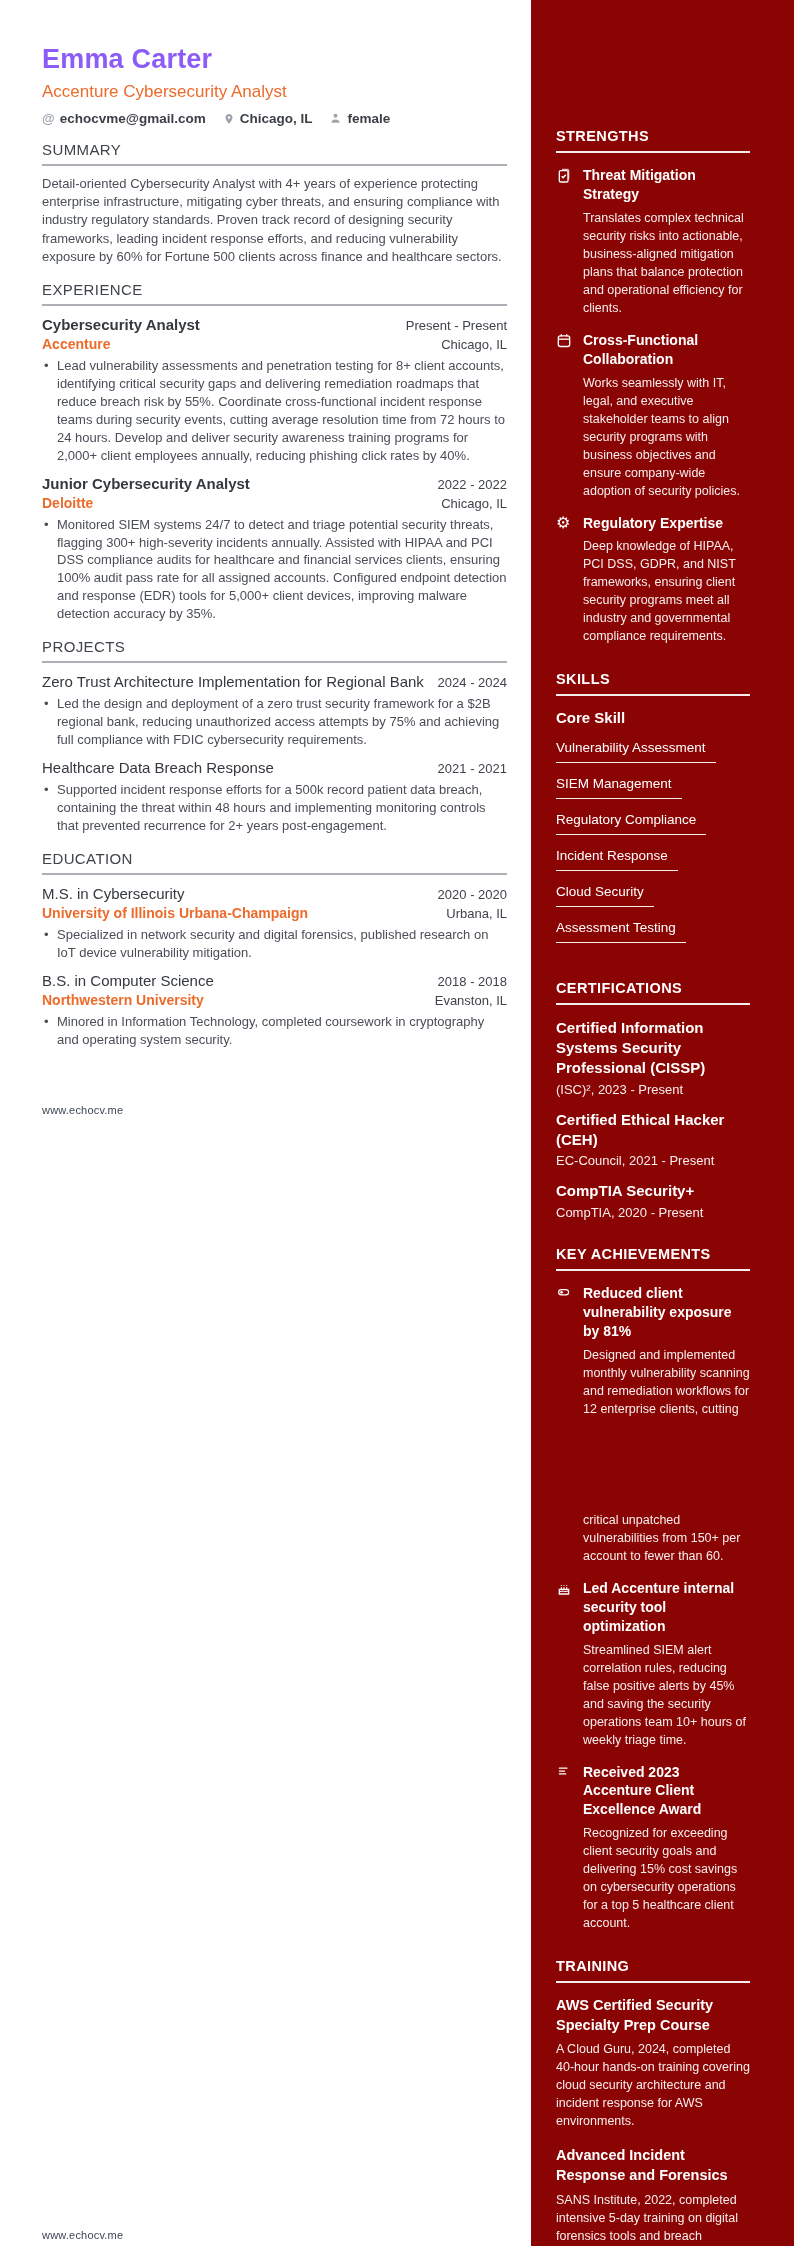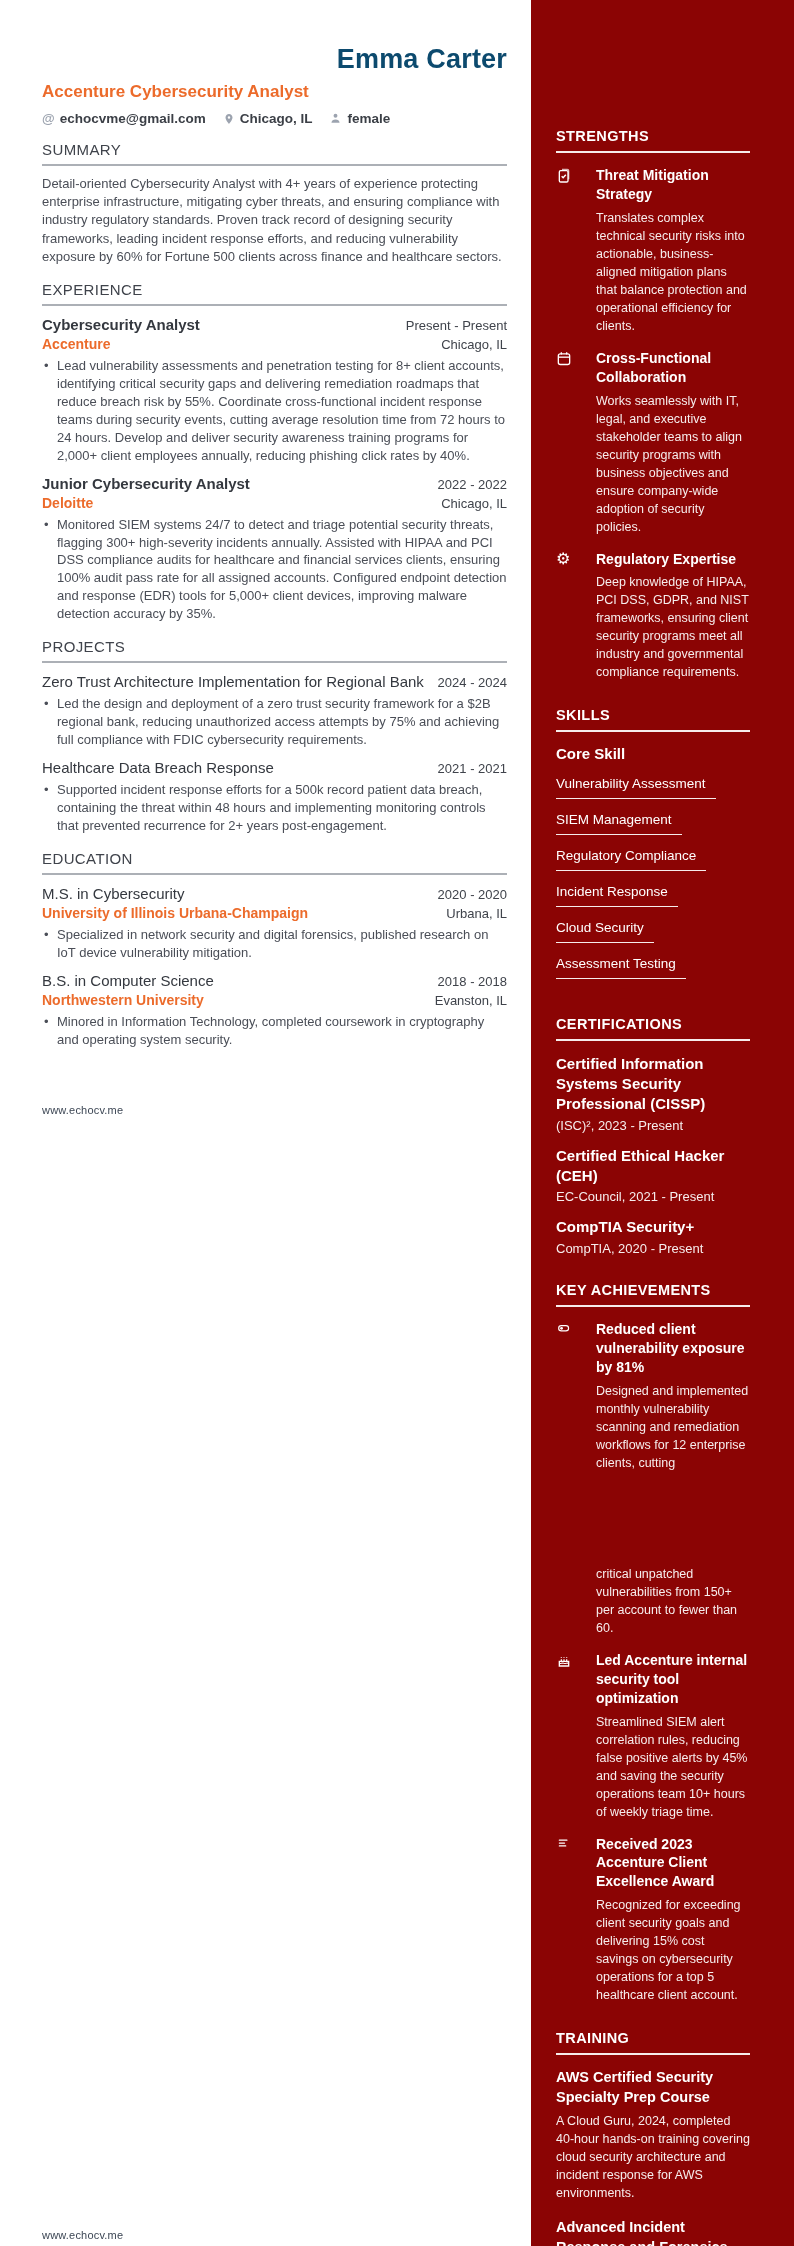--- a/index.html
+++ b/index.html
@@ -11,22 +11,22 @@
     font-family:"Liberation Sans", sans-serif;
     color:#41454d;
     -webkit-font-smoothing:antialiased;
   }
 
   
   .left-col {
     position:absolute; left:0; top:0; width:531px;
     padding:44px 24px 0 42px;
   }
-  .person-name { font-size:27px; font-weight:700; color:#0c4a6e; letter-spacing:.2px;text-align:right; }
-  .person-title { margin-top:7px; font-size:17px; font-weight:700; color:#ec6b2b; }
+  .person-name { font-size:27px; font-weight:700; color:#8b5cf6; letter-spacing:.2px; }
+  .person-title { margin-top:7px; font-size:17px; font-weight:400; color:#ec6b2b; }
   .contact-row { margin-top:9px; display:flex; align-items:center; gap:7px; flex-wrap:wrap; }
   .contact-item { display:flex; align-items:center; gap:5px; margin-right:10px; }
   .contact-item .c-icon { color:#9ca3af; display:inline-flex; align-items:center; }
   .contact-item .c-text { font-size:13.5px; font-weight:700; color:#3b3f46;text-align:right; }
   .at-glyph { font-size:13px; font-weight:700; }
 
   .l-section { margin-top:15px; }
   .l-heading { font-size:15px; font-weight:500; letter-spacing:.4px; color:#3f434b; }
   .l-rule { height:2px; background:#acb0b6; margin-top:6px; }
 
@@ -53,21 +53,21 @@
   .sidebar {
     position:absolute; left:531px; top:0; width:263px; height:2246px;
     background:#8b0404; color:#ffffff;
     padding:128px 44px 0 25px;
   }
   .s-section { margin-top:26px; }
   .s-section.first { margin-top:0; }
   .s-heading { font-size:14.5px; font-weight:700; letter-spacing:.4px; color:#ffffff; }
   .s-rule { height:2px; background:#f6eceb; margin-top:7px; margin-bottom:13px; }
 
-  .icon-item { display:flex; gap:22px; margin-bottom:14px; }
+  .icon-item { display:flex; gap:9px; margin-bottom:14px; }
   .icon-item .s-icon { width:18px; flex:0 0 18px; color:#ffffff; padding-top:1px; }
   .icon-item .s-body { flex:1; }
   .s-item-title { font-size:14px; font-weight:700; line-height:1.35; color:#ffffff; }
   .s-item-desc { margin-top:5px; font-size:12.5px; line-height:1.44; color:rgba(255,255,255,.93); }
   .gear-glyph { font-family:"DejaVu Sans", sans-serif; font-size:16px; line-height:1; }
 
   .core-skill-label { font-size:15px; font-weight:700; margin-bottom:12px; color:#ffffff; }
   .skill-chip {
     display:inline-block; font-size:13.5px; font-weight:400; color:#ffffff;
     border-bottom:1.5px solid #f6eceb; padding:0 10px 7px 0; margin:0 12px 11px 0;

